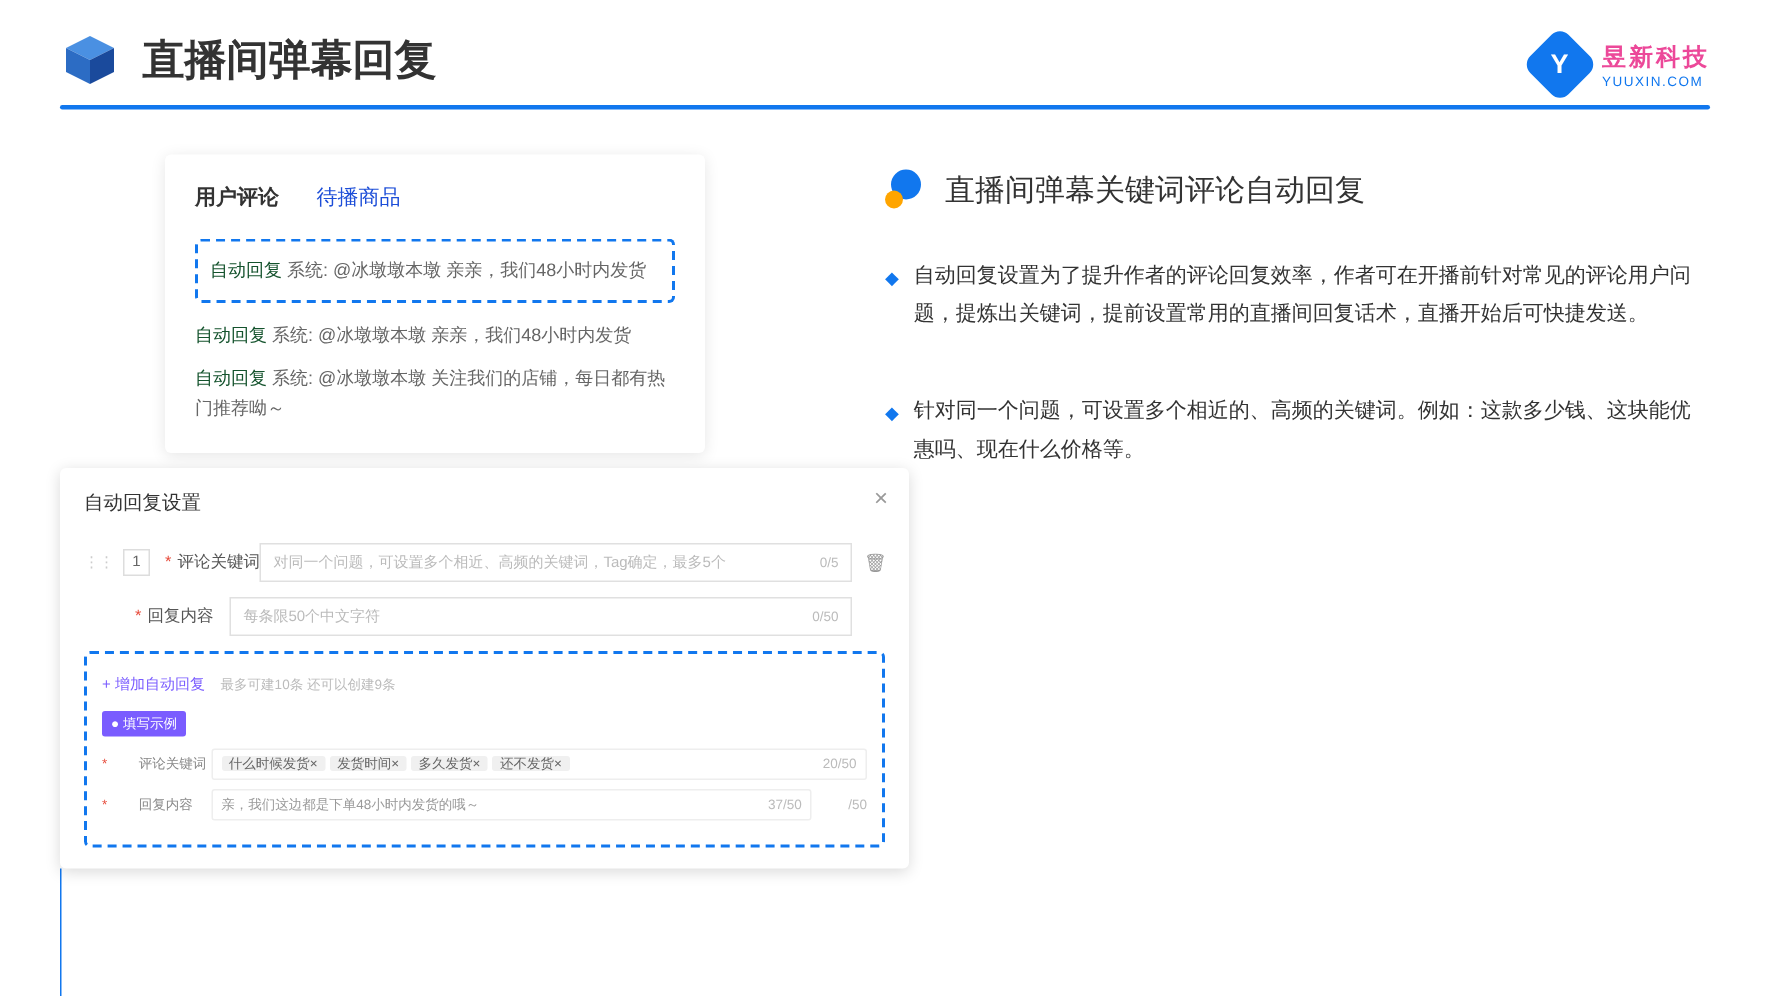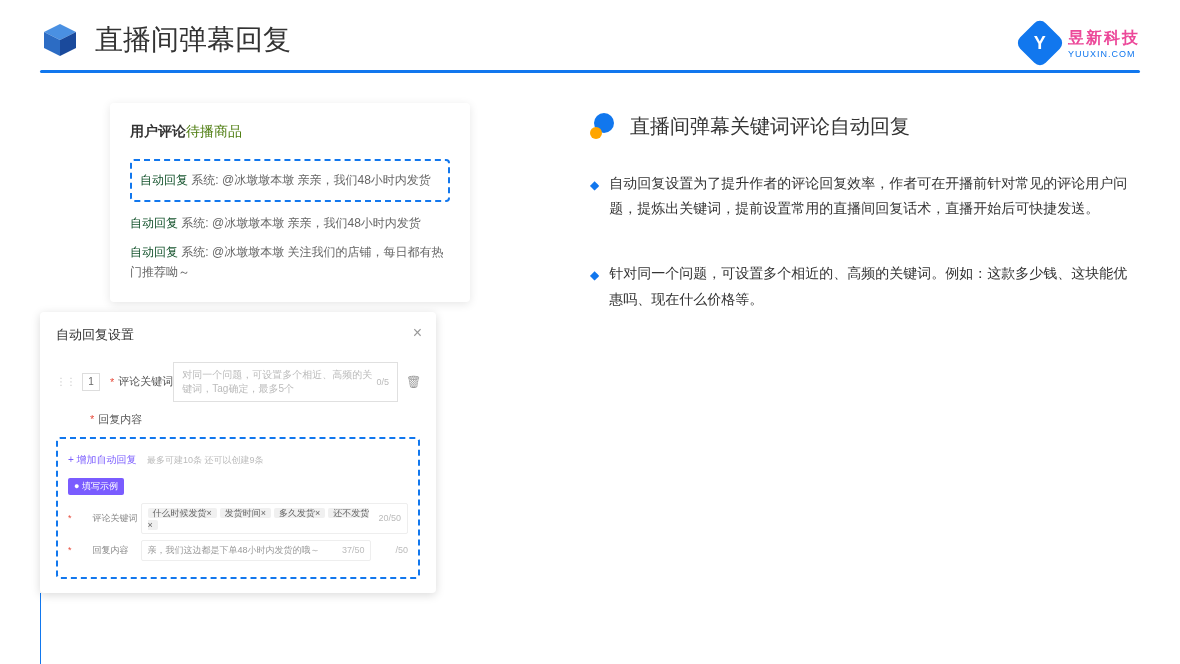--- a/index.html
+++ b/index.html
@@ -1,37 +1,37 @@
 <!DOCTYPE html>
 <html><head>
 <meta charset="utf-8">
 <style>
 *{margin:0;padding:0;box-sizing:border-box;font-family:"Microsoft YaHei",sans-serif}
 body{width:1180px;height:664px;background:#fff;position:relative;overflow:hidden}
 .header{display:flex;align-items:center;padding:20px 40px 10px}
 .cube-icon{width:40px;height:40px;margin-right:15px;position:relative}
-.title{font-size:28px;color:#333;font-weight:400}
+.title{font-size:28px;color:#333;font-weight:700}
 .logo{position:absolute;right:40px;top:25px;display:flex;align-items:center}
 .logo-icon{width:36px;height:36px;background:#1177ee;border-radius:8px;display:flex;align-items:center;justify-content:center;color:#fff;font-weight:bold;font-size:18px;transform:rotate(45deg)}
 .logo-icon span{transform:rotate(-45deg)}
 .logo-text{margin-left:10px}
 .logo-cn{color:#ec4899;font-size:16px;font-weight:bold;letter-spacing:2px}
 .logo-en{color:#1177ee;font-size:9px;letter-spacing:1px}
 .divider{height:3px;background:#1177ee;margin:0 40px 30px;border-radius:2px}
 .content{display:flex;padding:0 40px}
 .left{width:500px;position:relative}
 .card1{background:#fff;box-shadow:0 2px 10px rgba(0,0,0,0.1);border-radius:4px;padding:20px;width:360px;margin-left:70px}
-.tabs{display:flex;margin-bottom:18px}
-.tab{font-size:14px;color:#4d7c0f}
+.tabs{display:flex;gap:25px;margin-bottom:18px}
+.tab{font-size:14px;color:#1d4ed8}
 .tab.active{color:#333;font-weight:600}
 .highlight-box{border:2px dashed #1177ee;border-radius:4px;padding:10px 8px;margin-bottom:12px}
 .comment{font-size:12px;color:#666;line-height:1.6;margin-bottom:10px}
 .comment:last-child{margin-bottom:0}
 .auto-tag{color:#14532d;font-weight:400}
-.card2{background:#fff;box-shadow:0 2px 10px rgba(0,0,0,0.15);border-radius:4px;padding:14px 16px;width:396px;position:relative;margin-top:10px}
+.card2{background:#fff;box-shadow:0 2px 10px rgba(0,0,0,0.15);border-radius:4px;padding:14px 16px;width:566px;position:relative;margin-top:10px}
 .modal-title{font-size:13px;color:#333;font-weight:500;margin-bottom:18px}
 .close-x{position:absolute;right:14px;top:12px;color:#999;font-size:16px;cursor:pointer}
 .form-row{display:flex;align-items:center;margin-bottom:10px;font-size:11px}
 .row-num{width:18px;height:18px;border:1px solid #ddd;display:flex;align-items:center;justify-content:center;font-size:10px;margin-right:10px;color:#666}
 .req{color:#e74c3c;margin-right:4px}
 .label{color:#555;width:55px;font-size:11px}
 .input-box{flex:1;border:1px solid #e0e0e0;border-radius:0;padding:5px 8px;font-size:10px;color:#bbb;display:flex;justify-content:space-between;align-items:center;background:#fff}
 .counter{color:#bbb;font-size:9px}
 .del-icon{width:14px;height:14px;margin-left:8px;color:#999;font-size:12px}
 .highlight-box2{border:2px dashed #1177ee;border-radius:4px;padding:10px;margin-top:8px}
@@ -101,20 +101,24 @@
         <span class="label">评论关键词</span>
         <div class="input-box">
           <span>对同一个问题，可设置多个相近、高频的关键词，Tag确定，最多5个</span>
             <span class="counter">0/5</span>
         </div>
         <span class="del-icon">🗑</span>
       </div>
       <div class="form-row" style="padding-left:34px">
         <span class="req">*</span>
         <span class="label">回复内容</span>
+        <div class="input-box">
+          <span>每条限50个中文字符</span>
+            <span class="counter">0/50</span>
+        </div>
         <span class="del-icon" style="visibility:hidden">🗑</span>
       </div>
 
       <div class="highlight-box2">
         <div style="margin-bottom:8px">
           <span class="add-link">+ 增加自动回复</span>
           <span class="add-hint">最多可建10条 还可以创建9条</span>
         </div>
         <div class="example-tag">● 填写示例</div>
         <div class="ex-row">

